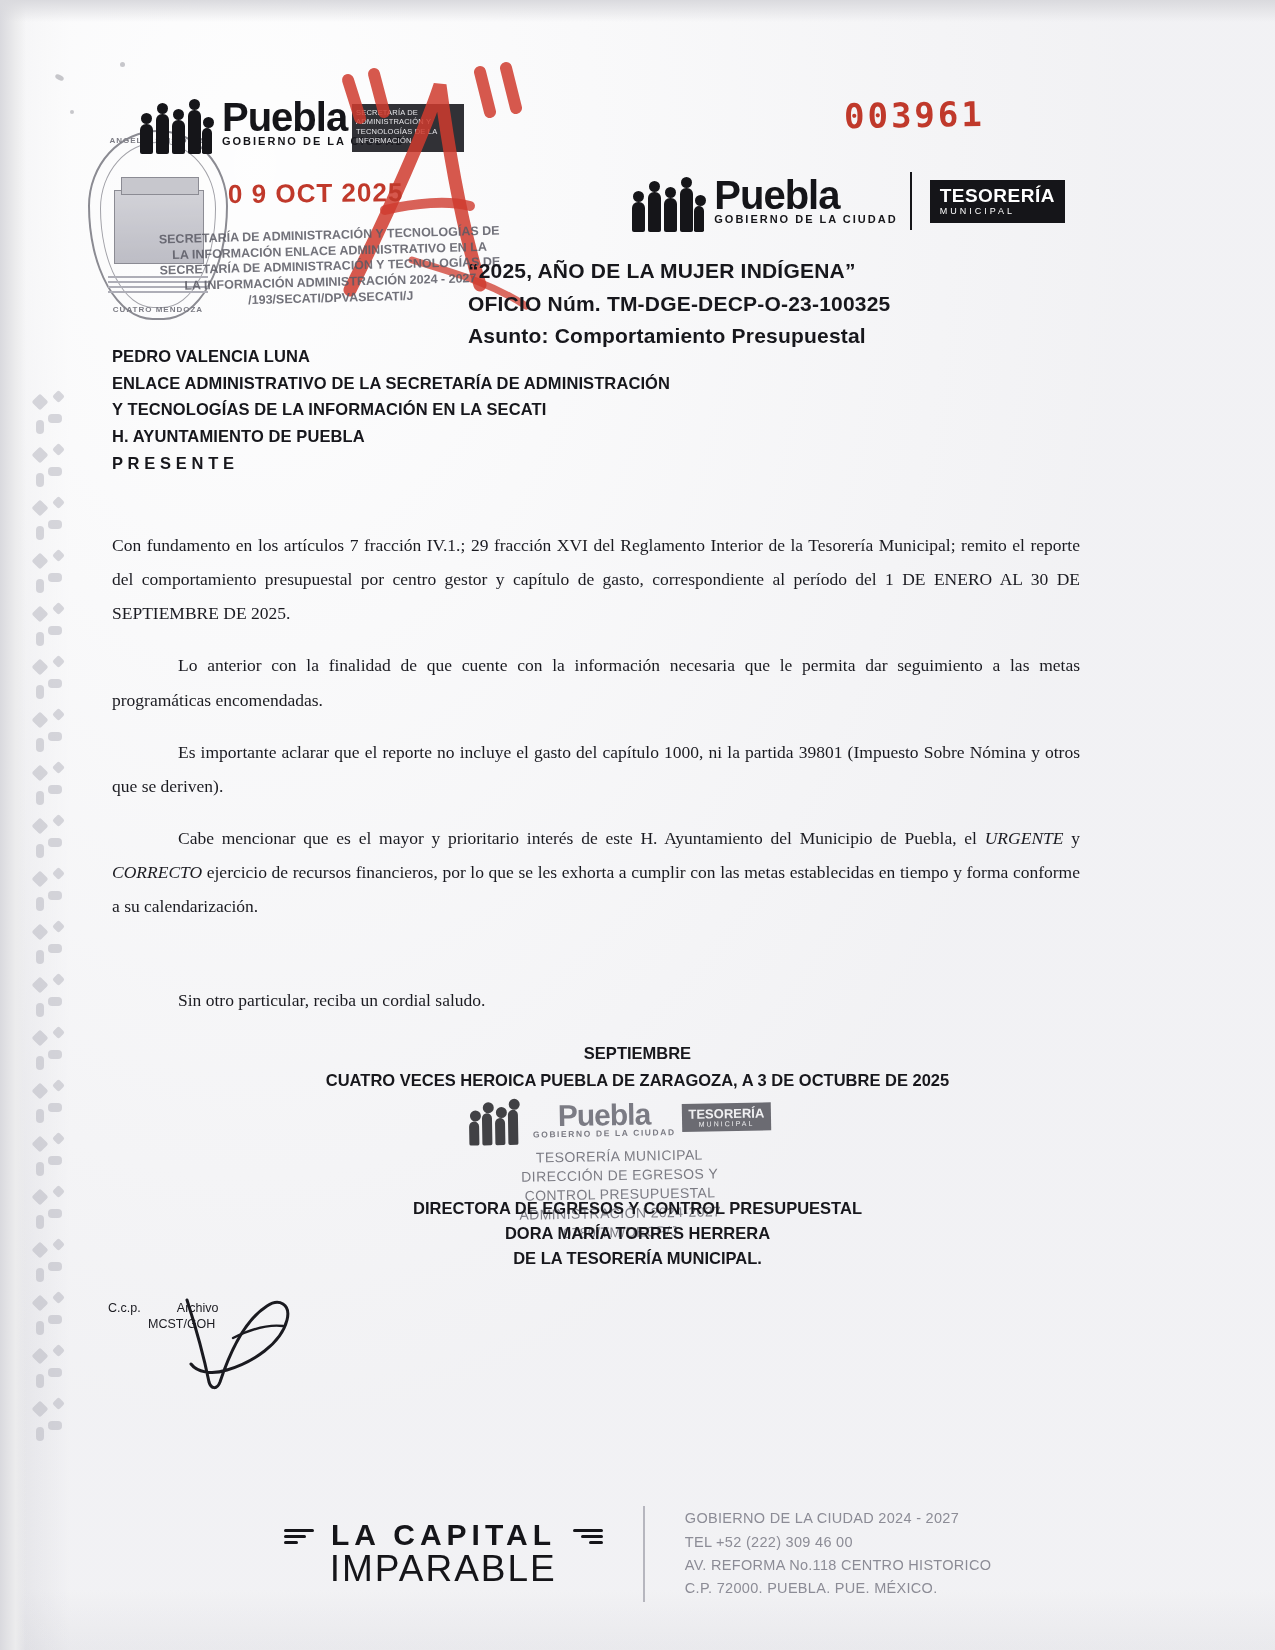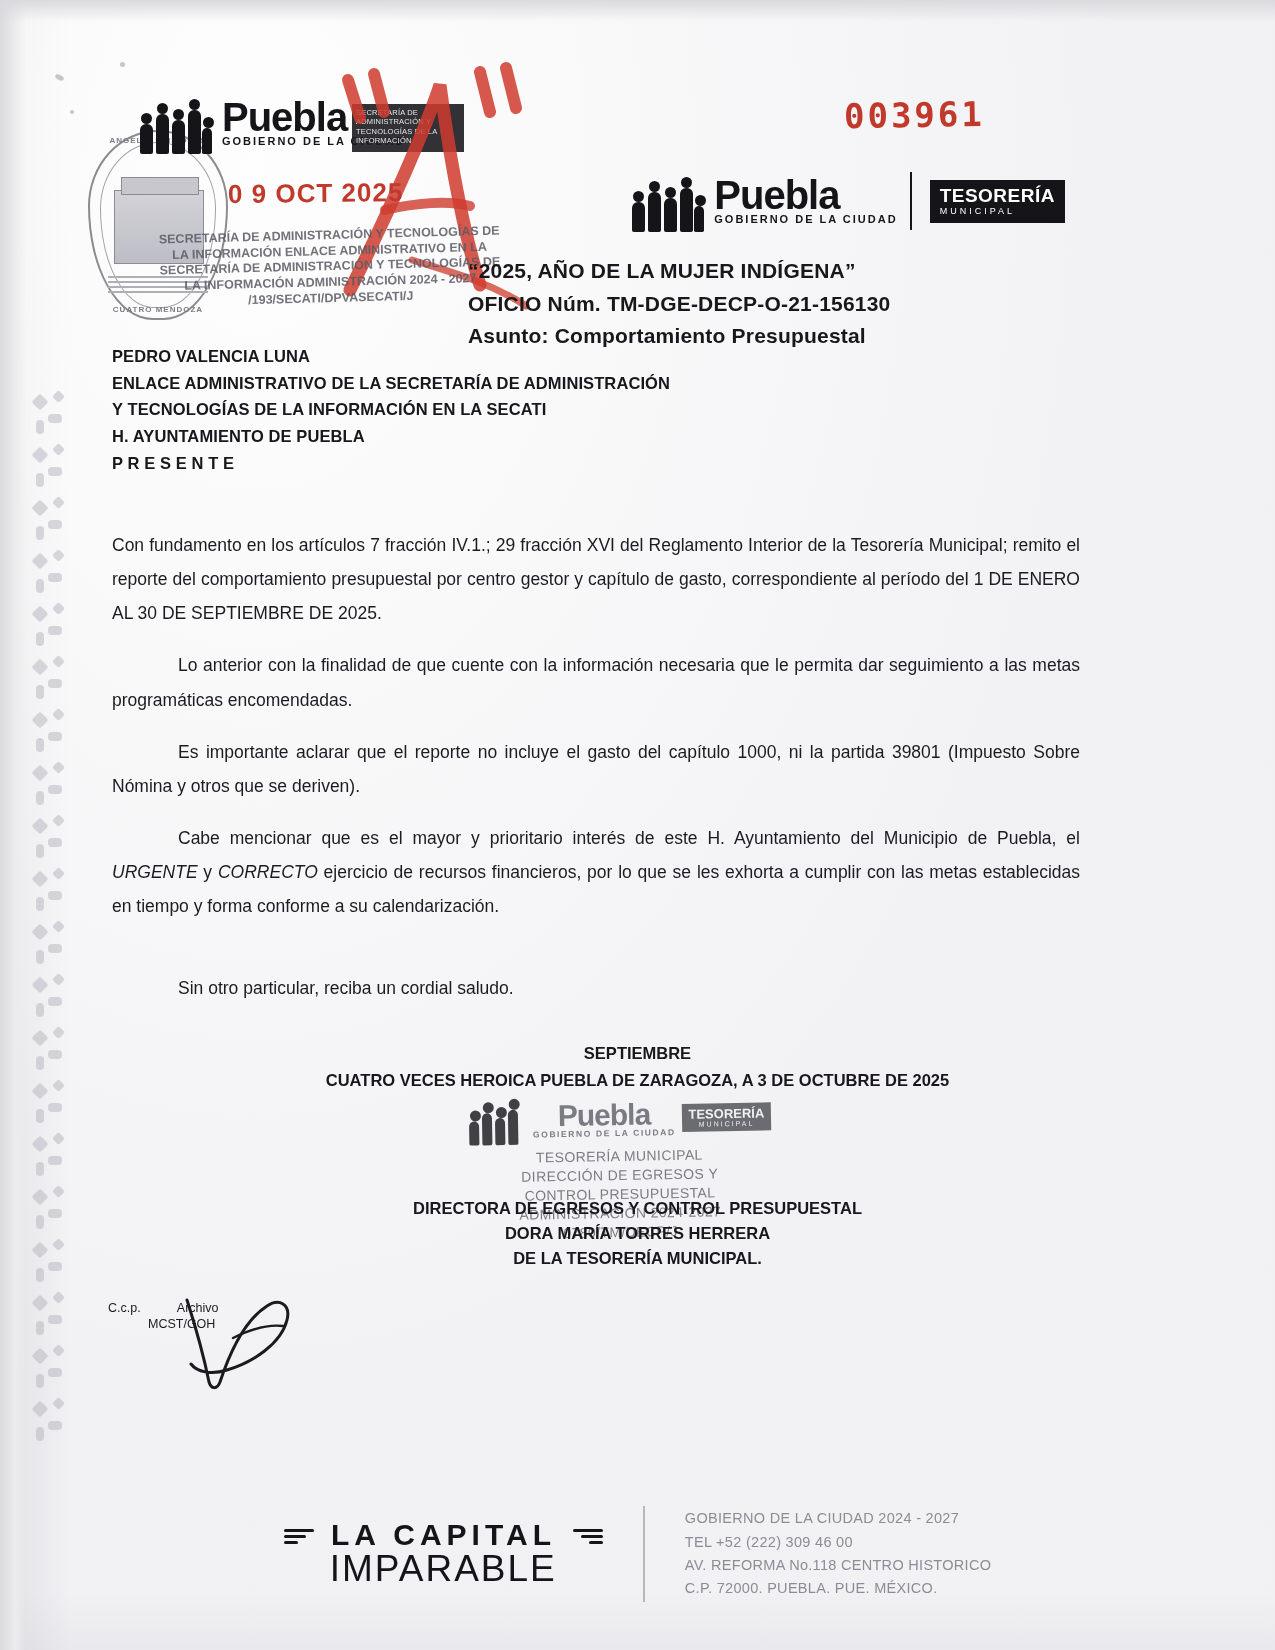--- a/index.html
+++ b/index.html
@@ -241,20 +241,21 @@
   
   .body-text {
     position: absolute;
     left: 112px;
     top: 528px;
     width: 968px;
     font-size: 17.5px;
     line-height: 1.95;
     text-align: justify;
     color: #1b1b21;
+    font-family: Liberation Serif, serif;
   }
   .body-text p { margin: 0 0 18px 0; }
   .body-text p.indent { text-indent: 66px; }
   .body-text em { font-style: italic; }
 
   
   .closing {
     position: absolute;
     left: 0;
     right: 0;
@@ -548,38 +549,38 @@
     </div>
     <div style="width:2px;height:58px;background:#151519;margin:0 4px"></div>
     <div class="logo-tag">
       <div class="t1">TESORERÍA</div>
       <div class="t2">MUNICIPAL</div>
     </div>
   </div>
 
   <div class="header-right">
     <div>“2025, AÑO DE LA MUJER INDÍGENA”</div>
-    <div>OFICIO Núm. TM-DGE-DECP-O-21-156130</div>
+    <div>OFICIO Núm. TM-DGE-DECP-O-23-100325</div>
     <div>Asunto: Comportamiento Presupuestal</div>
   </div>
 
   <div class="addressee">
     <div>PEDRO VALENCIA LUNA</div>
     <div>ENLACE ADMINISTRATIVO DE LA SECRETARÍA DE ADMINISTRACIÓN</div>
     <div>Y TECNOLOGÍAS DE LA INFORMACIÓN EN LA SECATI</div>
     <div>H. AYUNTAMIENTO DE PUEBLA</div>
     <div>P R E S E N T E</div>
   </div>
 
   <div class="body-text">
     <p>Con fundamento en los artículos 7 fracción IV.1.; 29 fracción XVI del Reglamento Interior de la Tesorería Municipal; remito el reporte del comportamiento presupuestal por centro gestor y capítulo de gasto, correspondiente al período del 1 DE ENERO AL 30 DE SEPTIEMBRE DE 2025.</p>
     <p class="indent">Lo anterior con la finalidad de que cuente con la información necesaria que le permita dar seguimiento a las metas programáticas encomendadas.</p>
     <p class="indent">Es importante aclarar que el reporte no incluye el gasto del capítulo 1000, ni la partida 39801 (Impuesto Sobre Nómina y otros que se deriven).</p>
     <p class="indent"><span>Cabe mencionar que es el mayor y prioritario interés de este H. Ayuntamiento del Municipio de Puebla, el </span><em>URGENTE</em><span> y </span><em>CORRECTO</em><span> ejercicio de recursos financieros, por lo que se les exhorta a cumplir con las metas establecidas en tiempo y forma conforme a su calendarización.</span></p>
-    <p class="indent" style="margin-top:48px">Sin otro particular, reciba un cordial saludo.</p>
+    <p class="indent" style="margin-top:60px">Sin otro particular, reciba un cordial saludo.</p>
   </div>
 
   <div class="closing">
     <div>SEPTIEMBRE</div>
     <div>CUATRO VECES HEROICA PUEBLA DE ZARAGOZA, A 3 DE OCTUBRE DE 2025</div>
   </div>
 
   <div class="sign-stamp">
     <div class="logo-row">
       <div class="logo-glyph" style="width:58px;height:48px">

